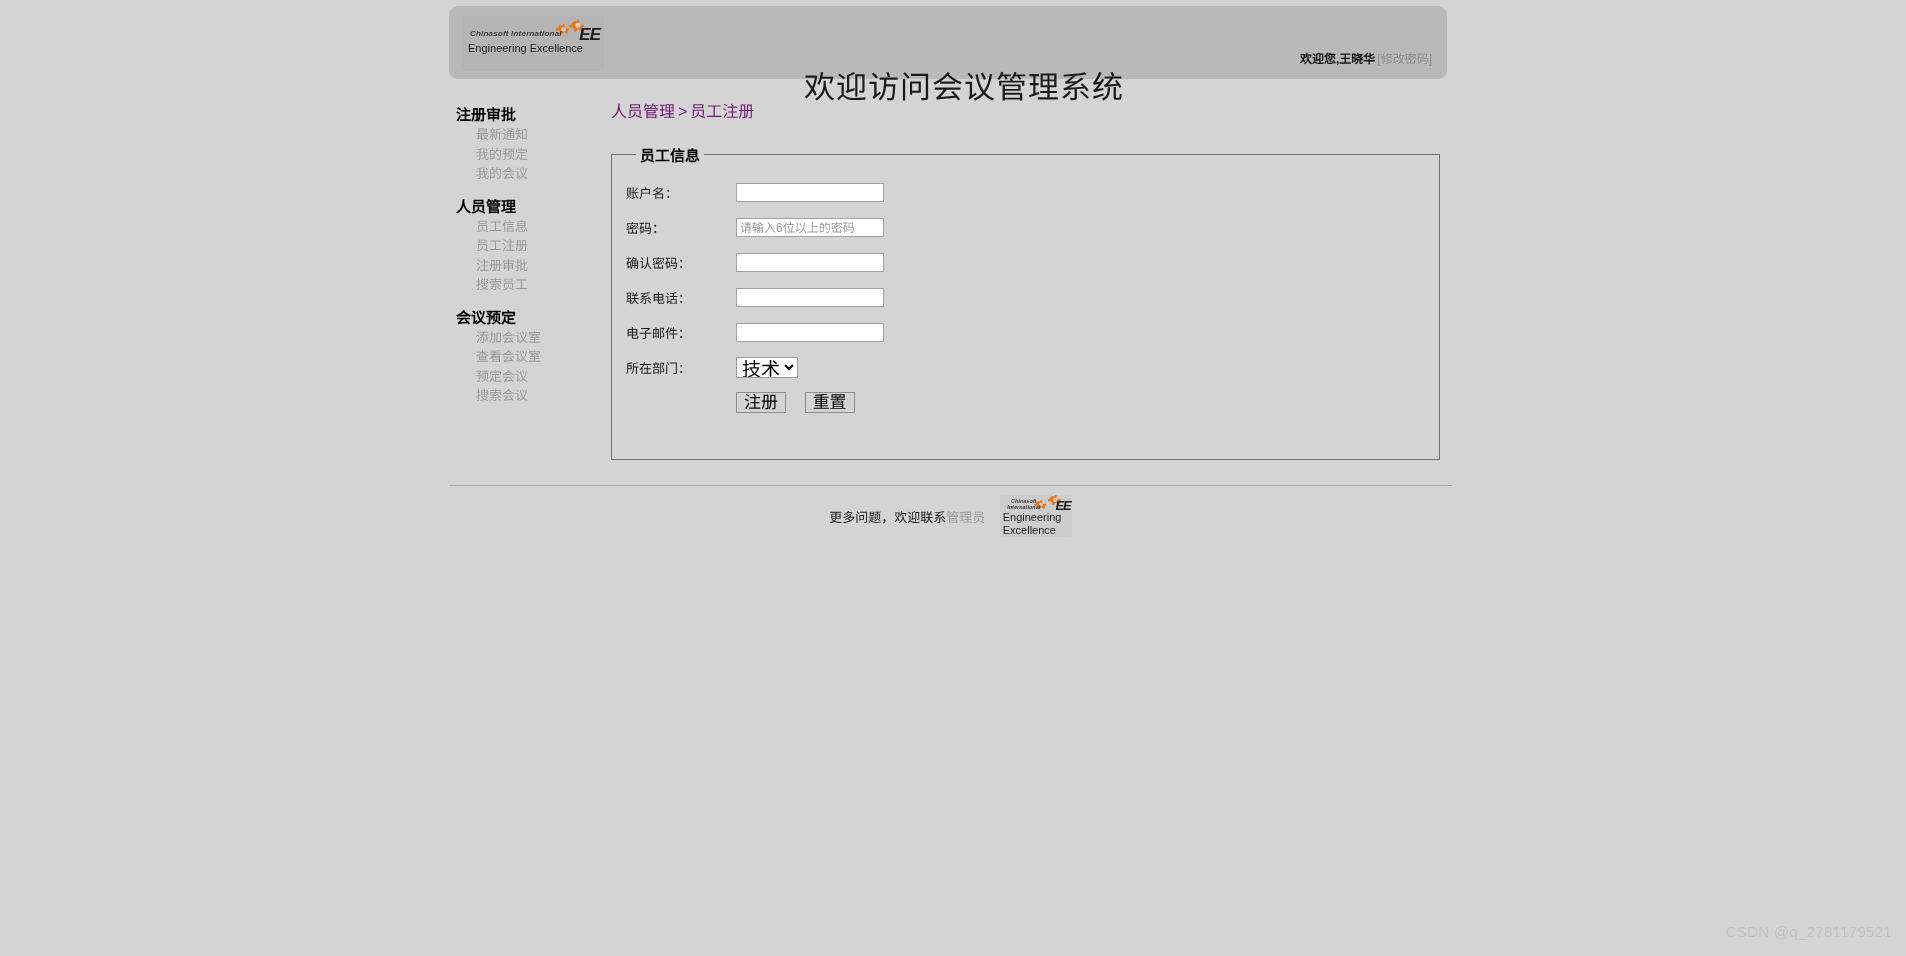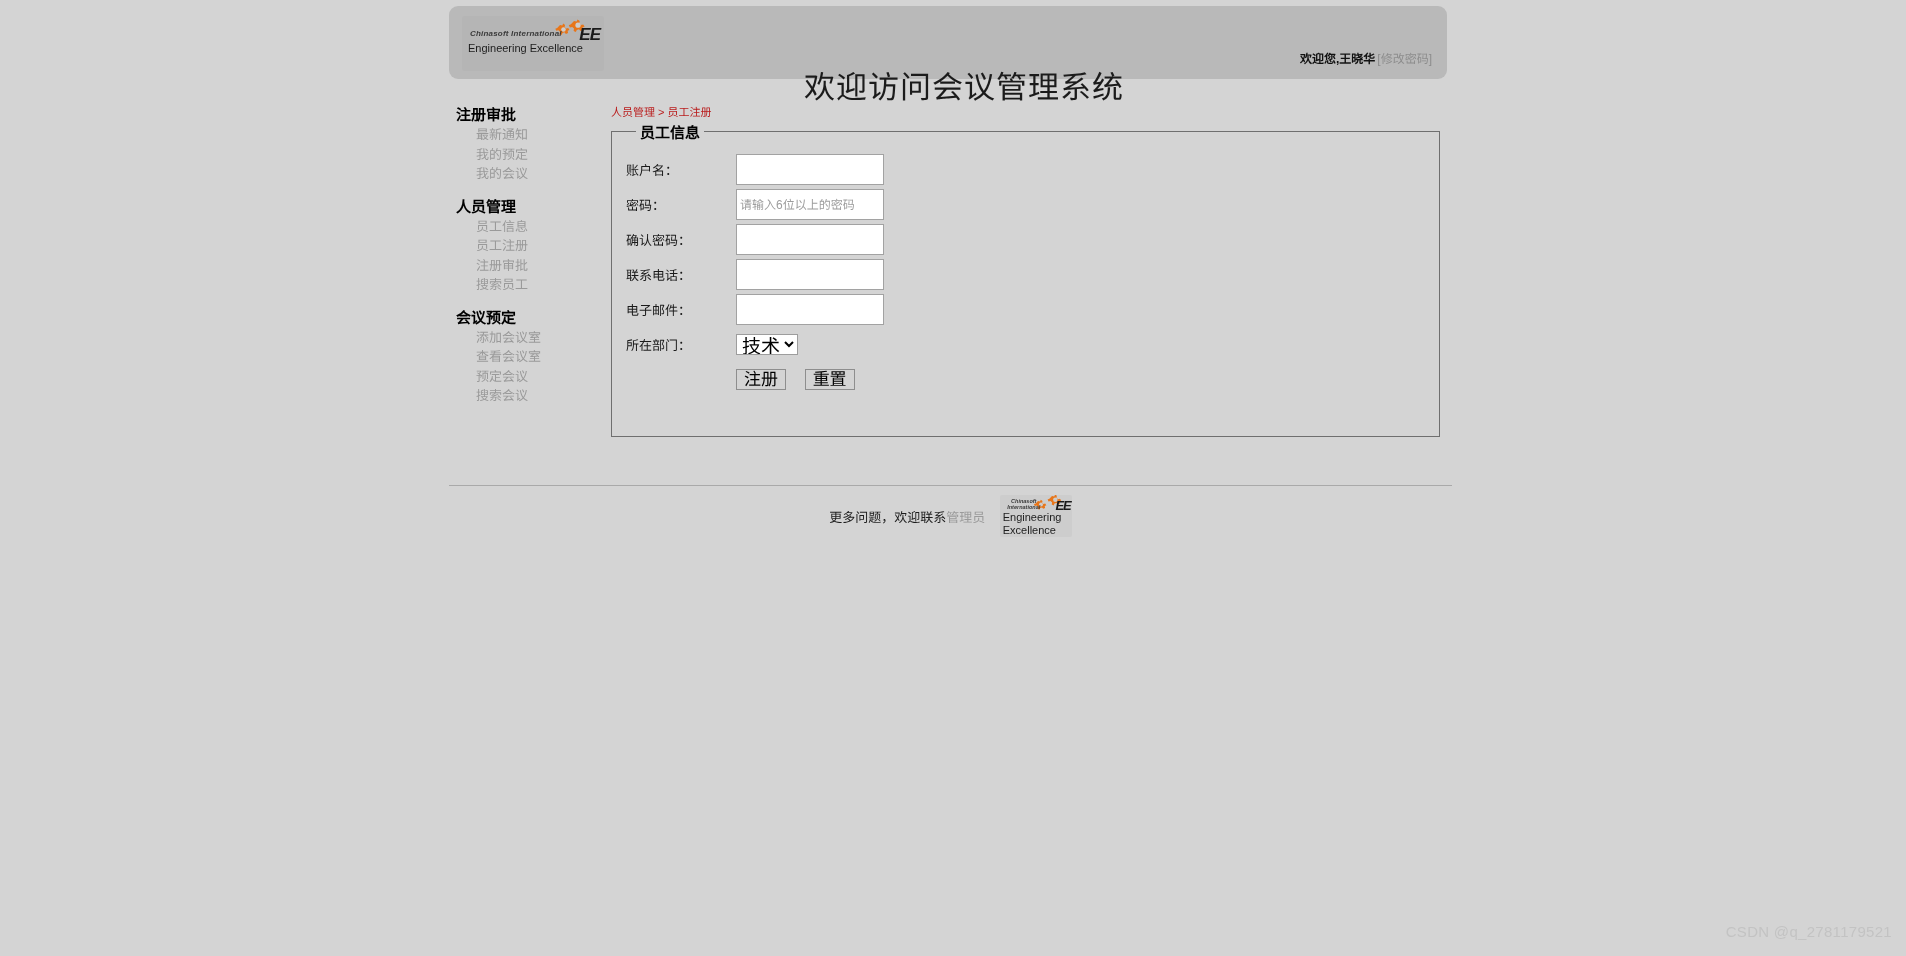--- a/index.html
+++ b/index.html
@@ -139,23 +139,23 @@
   }
 
   
   .content {
     position: absolute;
     left: 611px;
     top: 104px;
     width: 830px;
   }
   .breadcrumb {
-    font-size: 11px;
-    color: #b91c1c;
-    margin-bottom: 1px;
+    font-size: 16px;
+    color: #701a75;
+    margin-bottom: 24px;
     line-height: 16px;
     white-space: nowrap;
   }
   .breadcrumb .sep { margin: 0 3px; }
 
   fieldset.info-box {
     border: 1px solid #6f6f6f;
     margin: 0;
     padding: 0 0 18px 0;
     width: 829px;
@@ -185,21 +185,21 @@
   }
   td.label-cell {
     width: 110px;
     padding-left: 14px;
     white-space: nowrap;
   }
   td.field-cell { width: 300px; }
 
   input.text-field {
     width: 148px;
-    height: 31px;
+    height: 19px;
     box-sizing: border-box;
     border: 1px solid #a2a2a2;
     background: #ffffff;
     font-size: 12px;
     font-family: "Liberation Sans", "DejaVu Sans", sans-serif;
     padding: 1px 3px;
     color: #000;
     outline: none;
   }
   input.text-field::placeholder { color: #9d9d9d; opacity: 1; }

